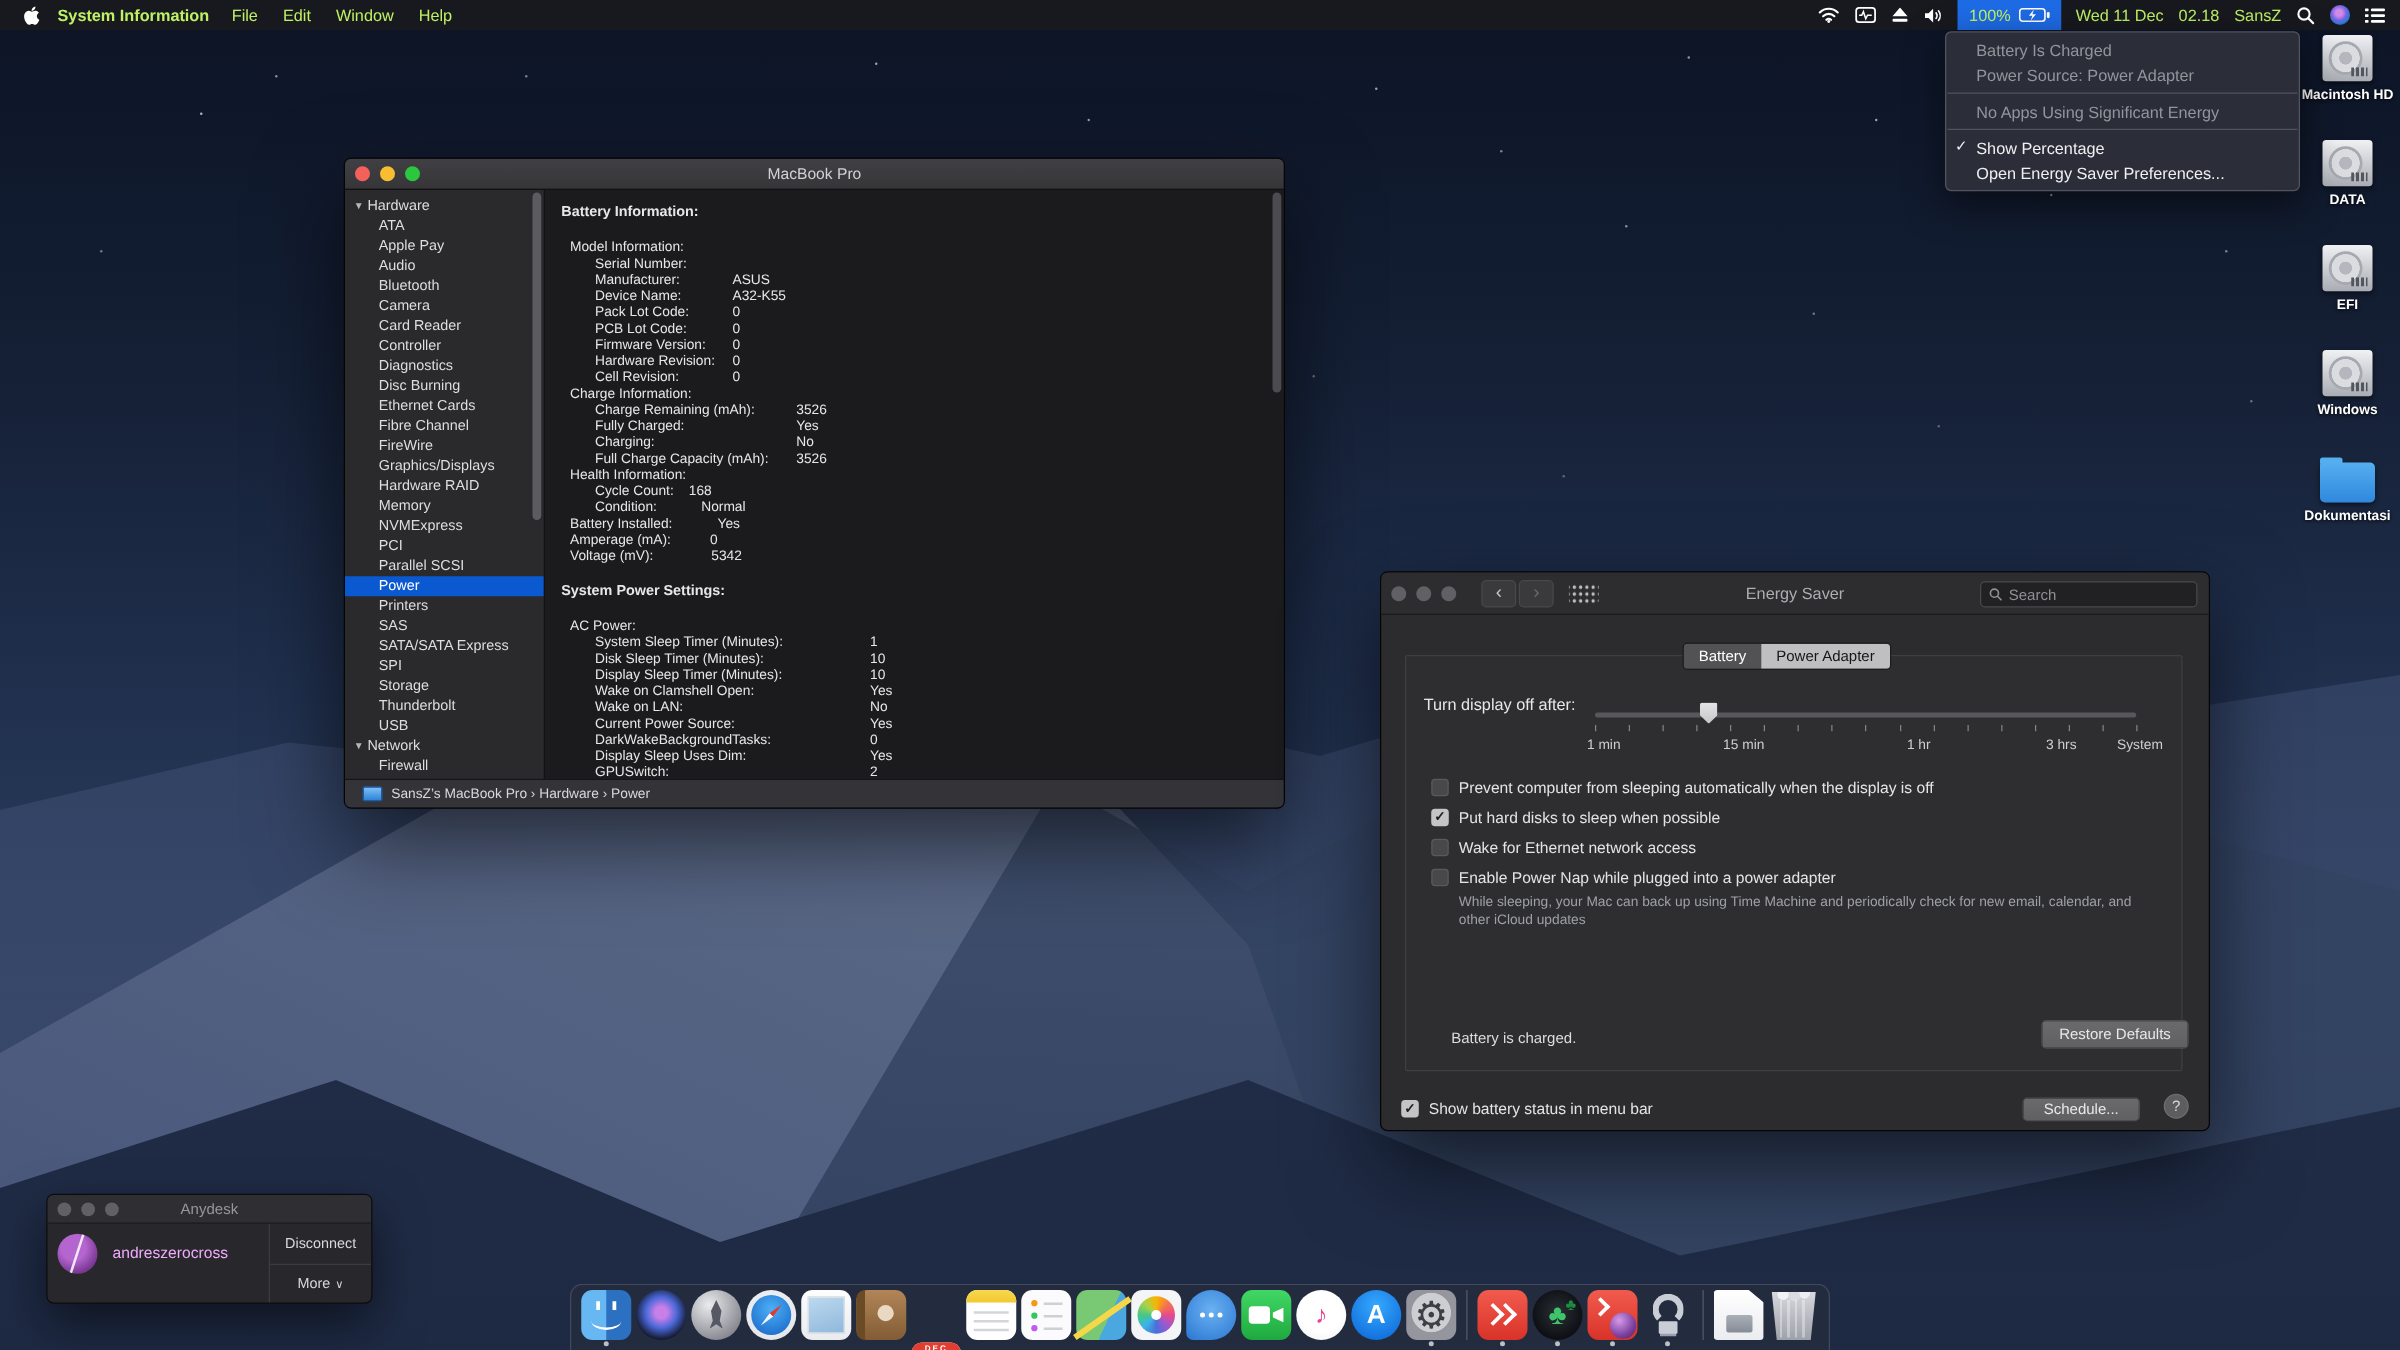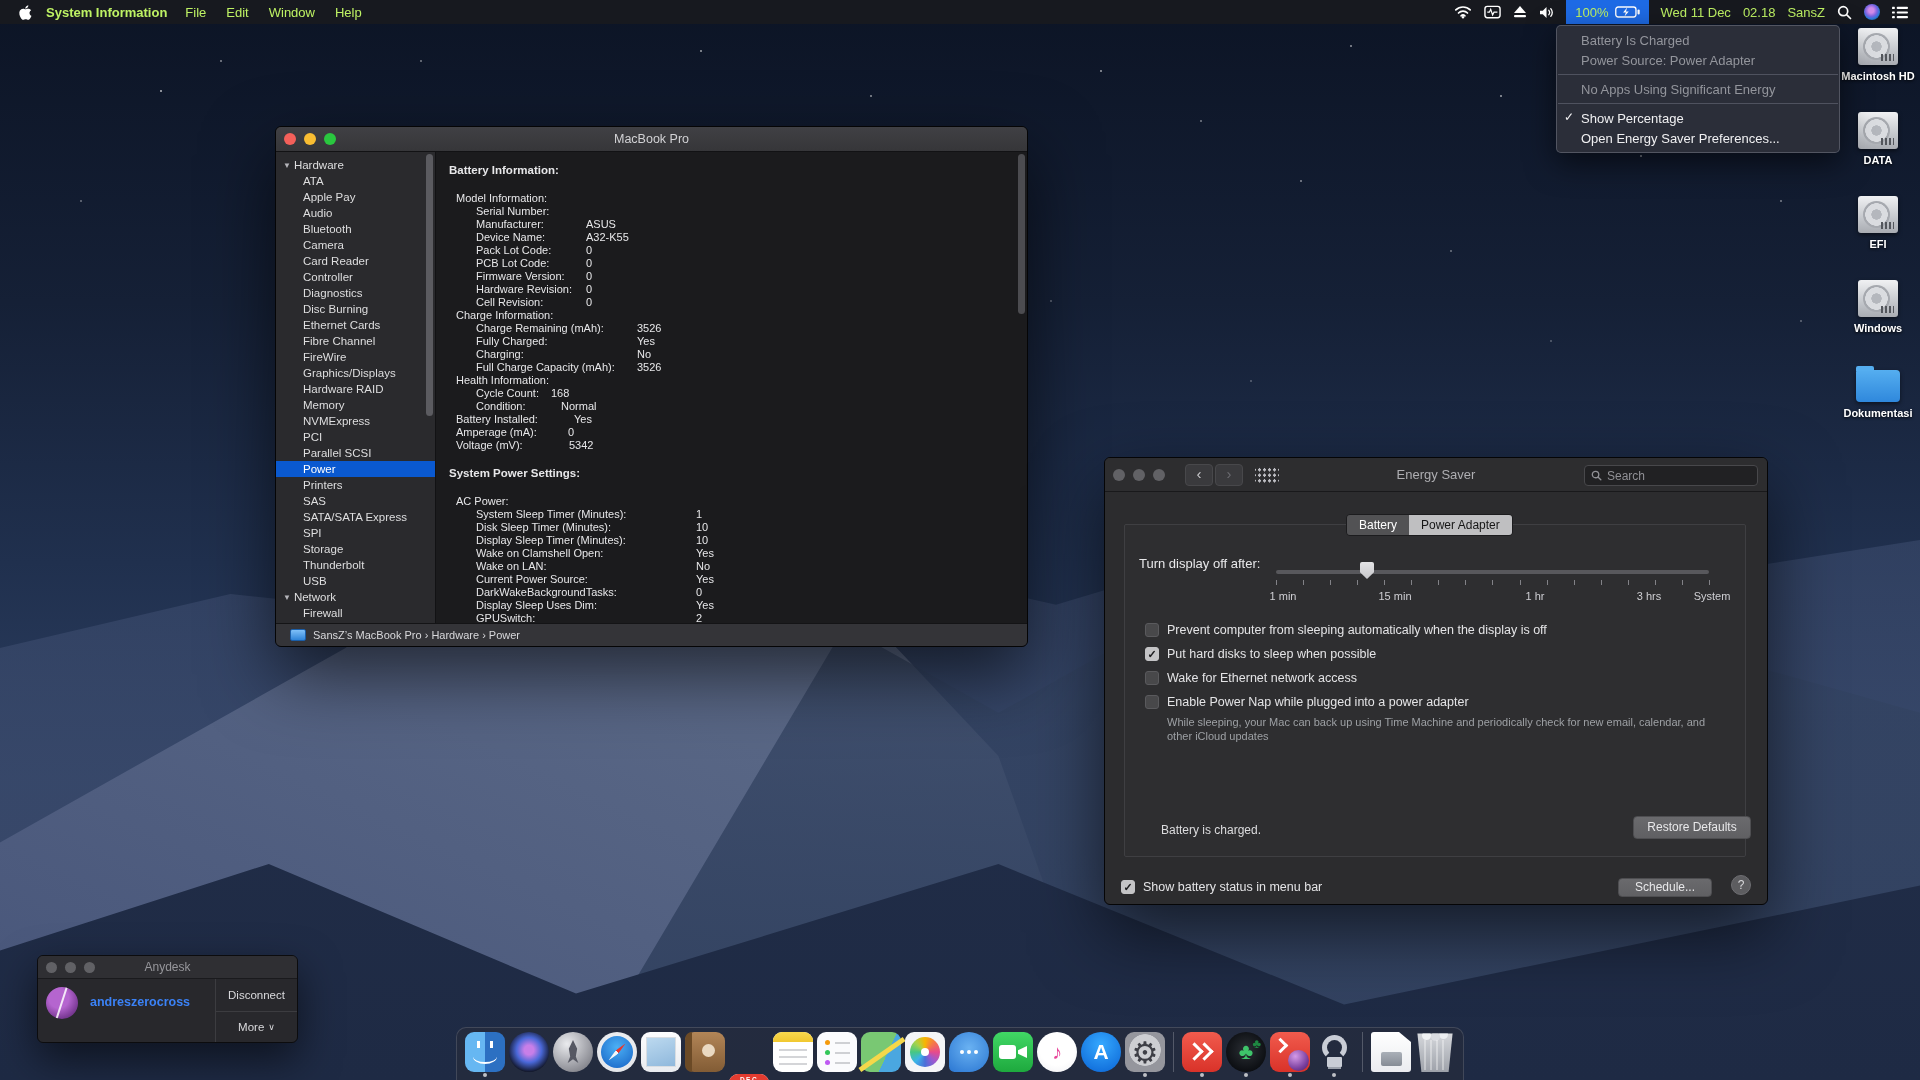--- a/index.html
+++ b/index.html
@@ -133,21 +133,21 @@
 
   
   .win-ad{position:absolute;left:37px;top:955px;width:259px;height:86px;background:#28282c;border-radius:6px;
     border:1px solid #0c0c0e;box-shadow:0 16px 40px rgba(0,0,0,.55);z-index:20;overflow:hidden;color:#d9d9dc;}
   .ad-titlebar{height:22px;background:#2f2f33;border-bottom:1px solid #1a1a1d;display:flex;align-items:center;position:relative;}
   .ad-title{position:absolute;left:0;right:0;text-align:center;font-size:12px;color:#96969b;}
   .ad-body{position:relative;height:64px;}
   .ad-avatar{position:absolute;left:8px;top:8px;width:32px;height:32px;border-radius:50%;
     background:radial-gradient(circle at 40% 35%,#b565cf 0 35%,#7c3b96 70%,#53266b);overflow:hidden;}
   .ad-avatar:after{content:"";position:absolute;left:14px;top:-2px;width:2px;height:40px;background:rgba(255,255,255,.85);transform:rotate(18deg);}
-  .ad-name{position:absolute;left:52px;top:16px;font-size:12.5px;font-weight:bold;color:#3b82f6;}
+  .ad-name{position:absolute;left:52px;top:16px;font-size:12.5px;font-weight:normal;color:#f0abfc;}
   .ad-right{position:absolute;right:0;top:0;bottom:0;width:81px;border-left:1px solid #3c3c40;display:flex;flex-direction:column;}
   .ad-btn{flex:1;display:flex;align-items:center;justify-content:center;font-size:11.5px;gap:4px;text-align:center;}
   .ad-div{height:1px;background:#3c3c40;}
 
   
   .dock{position:absolute;left:456px;bottom:0;height:48px;background:rgba(40,44,58,.55);
     border:1px solid rgba(255,255,255,.14);border-bottom:none;border-radius:10px 10px 0 0;
     display:flex;align-items:flex-start;padding:4px 8px 0;gap:4px;z-index:40;box-sizing:content-box;}
   .dock-sep{width:1px;height:40px;background:rgba(255,255,255,.22);margin:0 4px;flex:0 0 auto;}
   .dicon{width:40px;height:40px;border-radius:9px;position:relative;flex:0 0 auto;overflow:visible;}

